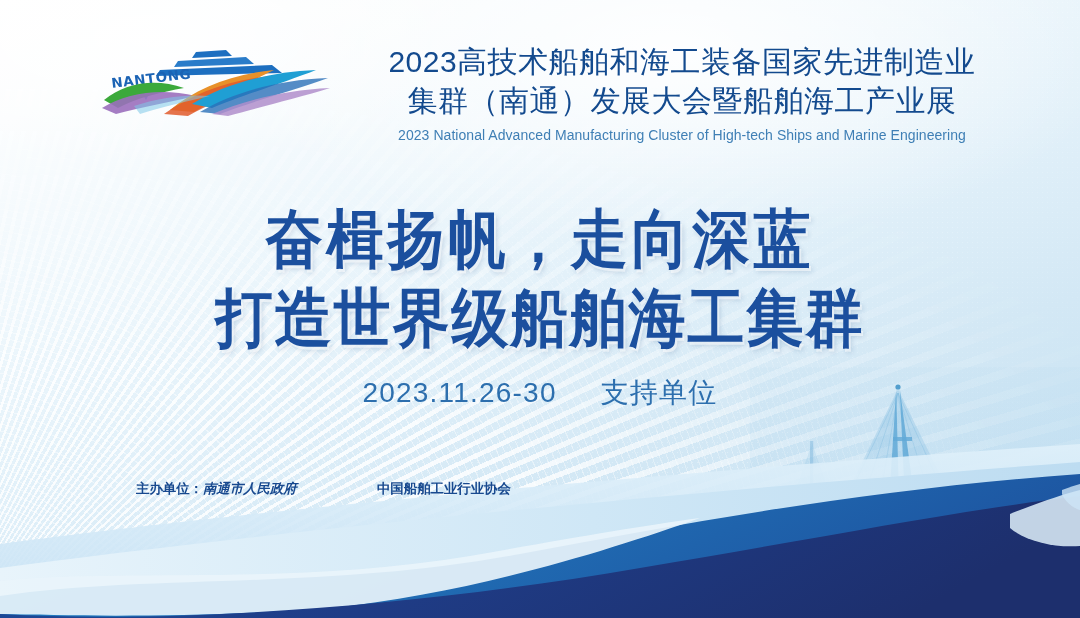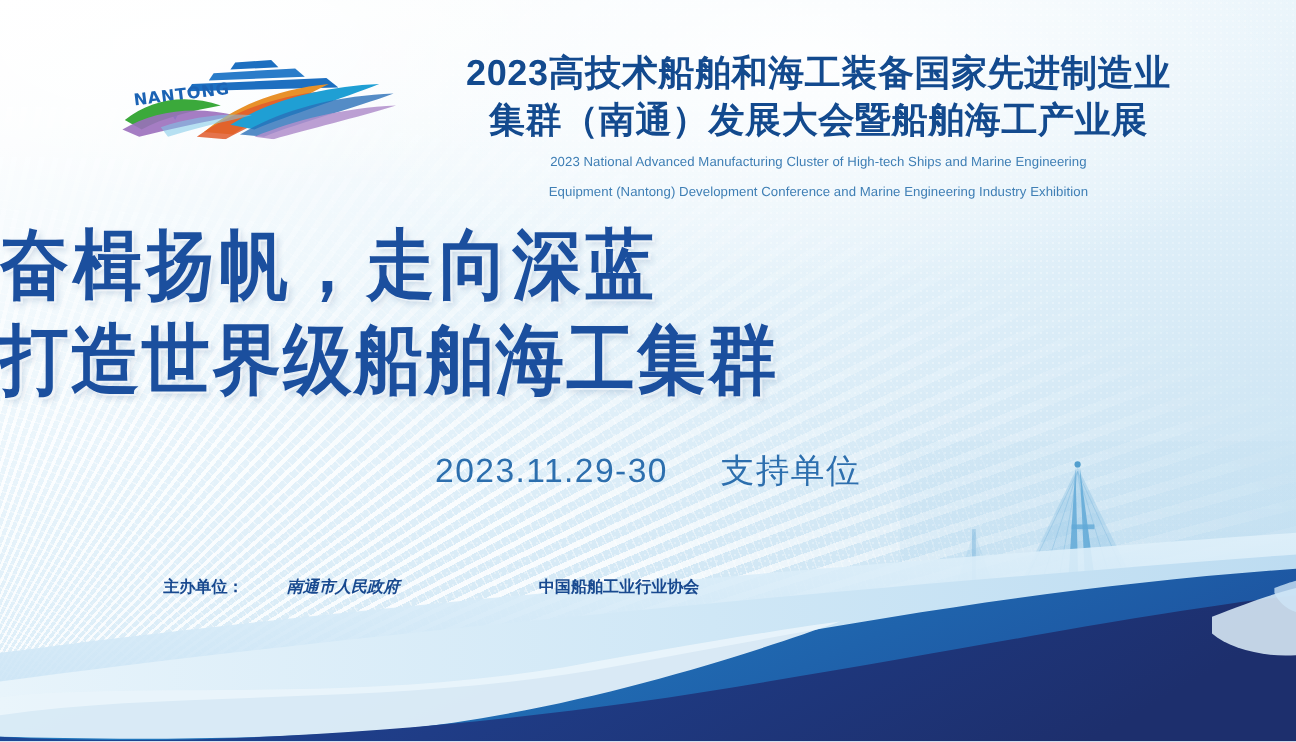--- a/index.html
+++ b/index.html
@@ -71,39 +71,40 @@
     position:absolute; left:100px; top:48px; width:232px; height:68px;
   }
   .logo svg { display:block; }
 
   .titles {
     position:absolute; left:368px; top:42px; width:628px;
     text-align:center;
   }
   .title-cn {
     font-family:"Liberation Sans","DejaVu Sans",sans-serif;
-    font-weight:bold;
+    font-weight:normal;
     font-size:30px;
     line-height:39px;
     letter-spacing:.5px;
     color:#134a8e;
     white-space:nowrap;
   }
   .title-en {
     margin-top:7px;
-    font-size:11px;
+    font-size:14px;
     line-height:17.6px;
     color:#3f7fb5;
     letter-spacing:.05px;
     white-space:nowrap;
   }
 
   
   .slogan {
-    position:absolute; left:0; top:186px; width:1080px;
+    position:absolute; left:0; top:204px; width:1080px;
+    text-align:center;
   }
   .slogan-line {
     font-family:"DejaVu Sans","Liberation Sans",sans-serif;
     font-weight:bold;
     font-size:57px;
     line-height:70px;
     color:#1b4f9e;
     letter-spacing:2px;
     text-shadow:
        2px 2px 0 rgba(255,255,255,.55),
@@ -127,21 +128,21 @@
   .dateline .sep { display:inline-block; width:26px; }
 
   
   .orgs {
     position:absolute; left:136px; top:478px;
     font-size:13.4px;
     line-height:21.5px;
     font-weight:bold;
     color:#18498f;
   }
-  .orgs .row { display:flex;gap:36px; }
+  .orgs .row { display:flex; }
   .orgs .lab { white-space:nowrap; }
   .orgs .v1 { width:174px; white-space:nowrap;font-style:italic; }
   .orgs .v2 { white-space:nowrap; }
 </style>
 </head>
 <body>
 
 <div id="poster">
 
   <div class="tex tex-fan"></div>
@@ -256,31 +257,30 @@
         <path d="M100 64 C134 44 178 32 228 30 C196 42 150 54 120 66 Z" fill="#2a6fb8" opacity=".8"></path>
         <path d="M112 66 C146 52 186 42 230 40 C198 50 156 60 128 68 Z" fill="#b08ecb" opacity=".85"></path>
         <path d="M34 58 C58 50 86 46 110 48 C84 54 58 60 40 66 Z" fill="#7ec8e8" opacity=".55"></path>
       </svg>
     </div>
 
     <div class="titles">
       <div class="title-cn">2023高技术船舶和海工装备国家先进制造业</div>
       <div class="title-cn">集群（南通）发展大会暨船舶海工产业展</div>
       <div class="title-en">2023 National Advanced Manufacturing Cluster of High-tech Ships and Marine Engineering</div>
-      <div class="title-en">Equipment (Nantong) Development Conference and Marine Engineering Industry Exhibition</div>
     </div>
   </div>
 
   <div class="slogan">
     <div class="slogan-line l1">奋楫扬帆，走向深蓝</div>
     <div class="slogan-line l2">打造世界级船舶海工集群</div>
   </div>
 
   <div class="dateline">
-    <span>2023.11.29-30</span>
+    <span>2023.11.26-30</span>
     <span class="sep"></span>
     <span>支持单位</span>
   </div>
 
   <div class="orgs">
     <div class="row">
       <span class="lab">主办单位：</span>
       <span class="v1">南通市人民政府</span>
       <span class="v2">中国船舶工业行业协会</span>
     </div>

